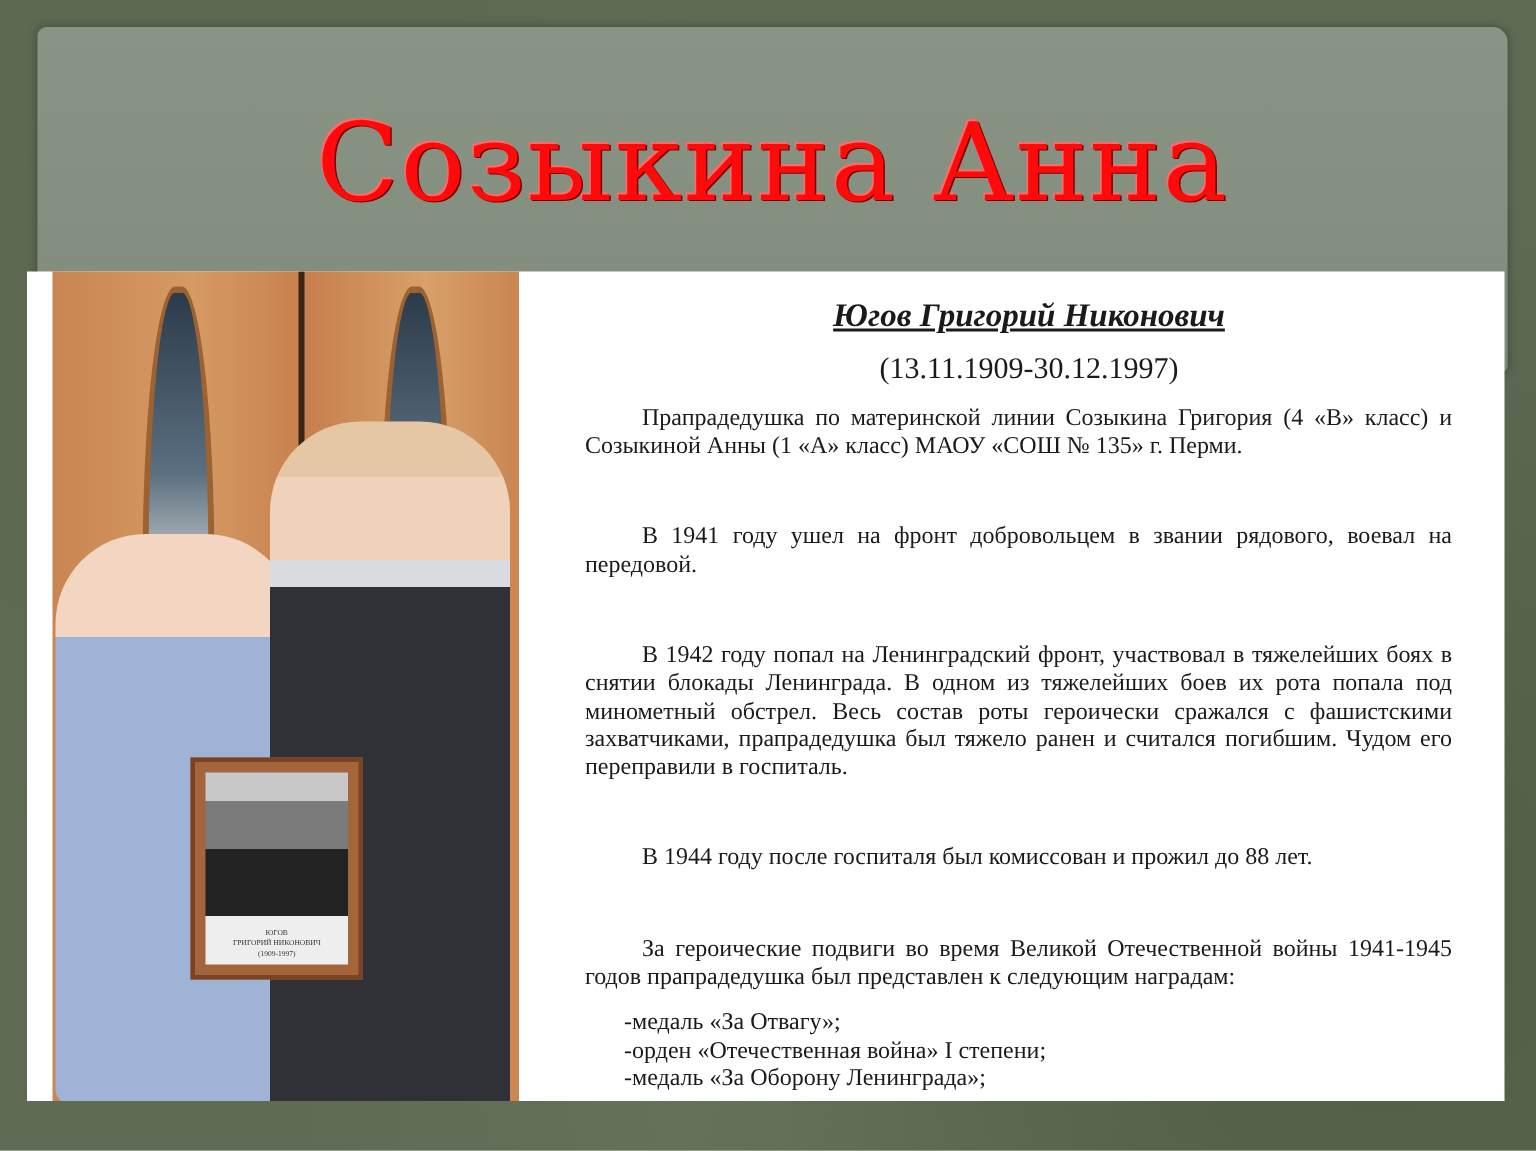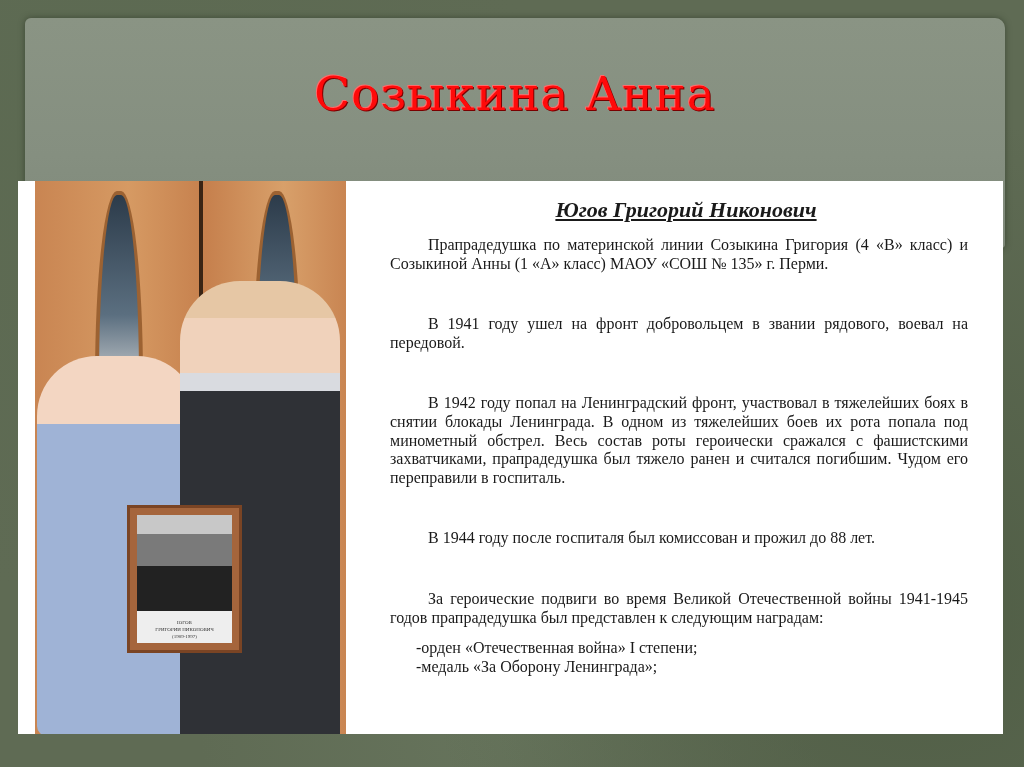--- a/index.html
+++ b/index.html
@@ -21,21 +21,21 @@
       position: absolute;
       left: 25px; top: 18px; width: 980px; height: 230px;
       background: linear-gradient(180deg, #8a9484 0%, #858f80 60%, #7f897a 100%);
       border-radius: 6px 10px 4px 8px;
       box-shadow: 0 0 6px rgba(40,50,35,0.6);
     }
     .title {
       position: absolute; left: 0; right: 0; top: 48px;
       text-align: center;
       font-family: "DejaVu Serif", serif;
-      font-size: 47px;
+      font-size: 72px;
       color: #ff0a0a;
       text-shadow: 1px 1px 0 #7a0000, -1px -1px 0 #ff6a6a;
       letter-spacing: 1px;
     }
     .content-card {
       position: absolute;
       left: 18px; top: 181px; width: 985px; height: 553px;
       background: #ffffff;
     }
     .photo {
@@ -127,24 +127,26 @@
         <div>ЮГОВ</div>
         <div>ГРИГОРИЙ НИКОНОВИЧ</div>
         <div>(1909-1997)</div>
       </div>
     </div>
   </div>
 </div>
 
 <div class="text-block">
   <div class="name">Югов Григорий Никонович</div>
+  <div class="dates">(13.11.1909-30.12.1997)</div>
   <p class="para">Прапрадедушка по материнской линии Созыкина Григория (4 «В» класс) и Созыкиной Анны (1 «А» класс) МАОУ «СОШ № 135» г. Перми.</p>
   <div class="spacer"></div>
   <p class="para">В 1941 году ушел на фронт добровольцем в звании рядового, воевал на передовой.</p>
   <div class="spacer"></div>
   <p class="para">В 1942 году попал на Ленинградский фронт, участвовал в тяжелейших боях в снятии блокады Ленинграда. В одном из тяжелейших боев их рота попала под минометный обстрел. Весь состав роты героически сражался с фашистскими захватчиками, прапрадедушка был тяжело ранен и считался погибшим. Чудом его переправили в госпиталь.</p>
   <div class="spacer"></div>
   <p class="para">В 1944 году после госпиталя был комиссован и прожил до 88 лет.</p>
   <div class="spacer"></div>
   <p class="para">За героические подвиги во время Великой Отечественной войны 1941-1945 годов прапрадедушка был представлен к следующим наградам:</p>
+  <p class="award">-медаль «За Отвагу»;</p>
   <p class="award">-орден «Отечественная война» I степени;</p>
   <p class="award">-медаль «За Оборону Ленинграда»;</p>
 </div>
 
 </body></html>

